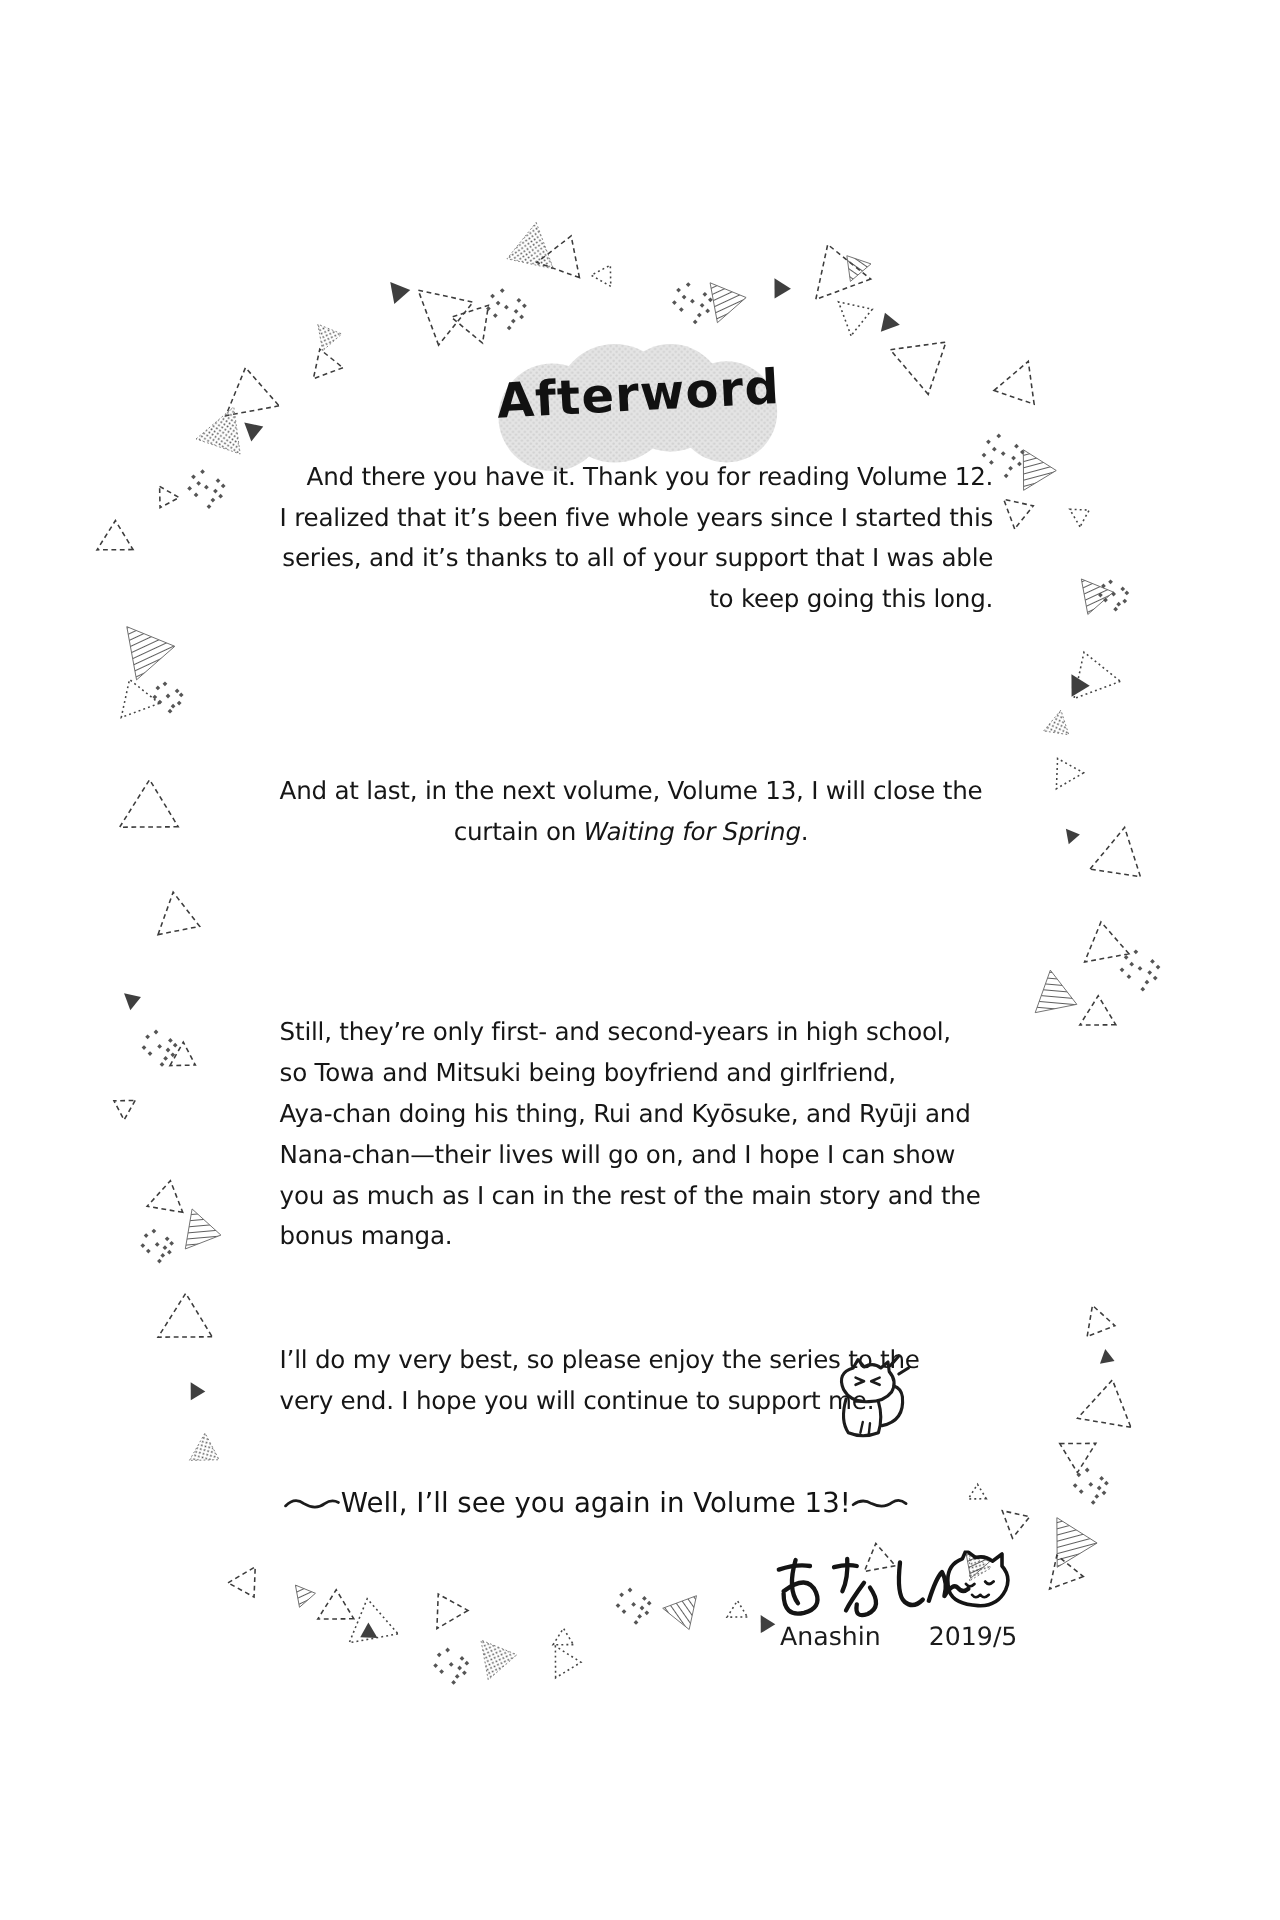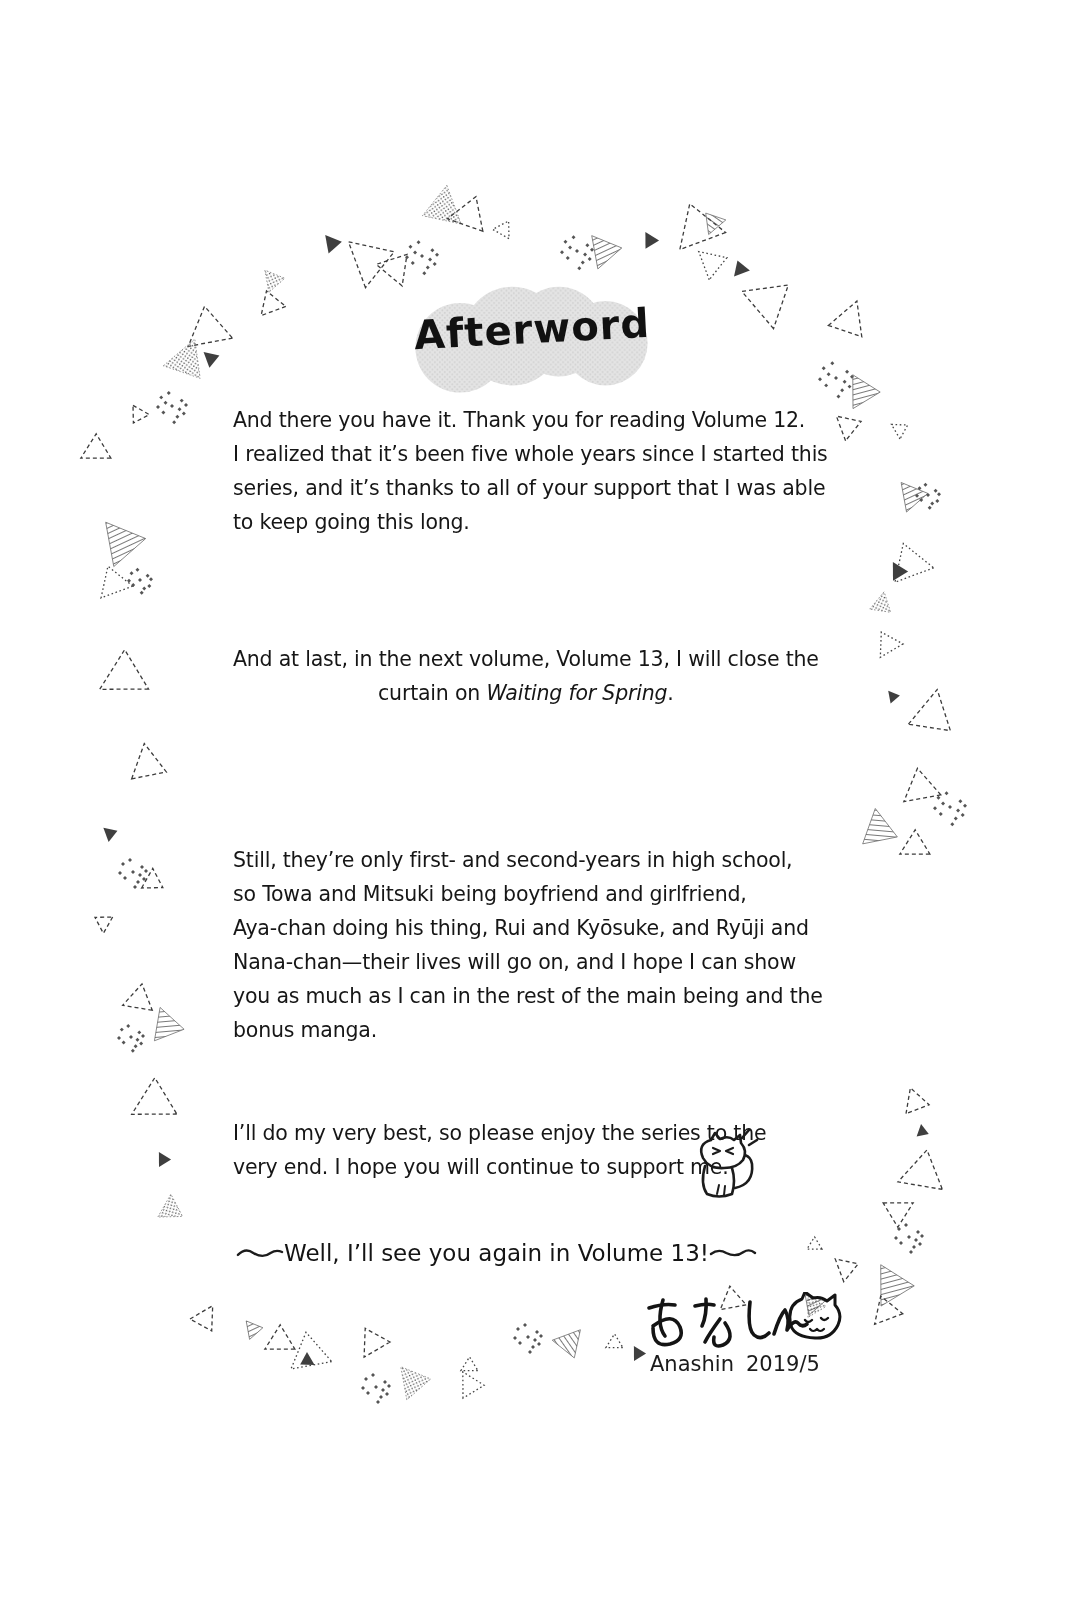--- a/index.html
+++ b/index.html
@@ -8,29 +8,29 @@
   .page{position:relative;width:1067px;height:1600px;background:#fff;}
   .decor-layer{position:absolute;left:0;top:0;width:1067px;height:1600px;pointer-events:none;}
   .title-wrap{position:absolute;left:392px;top:276px;width:280px;height:130px;}
   .title-bubbles{position:absolute;left:0;top:0;overflow:visible;}
   .page-title{position:absolute;left:0;right:0;top:30px;text-align:center;
       font-size:40px;font-weight:600;letter-spacing:1px;color:#111;
       transform:rotate(-3deg);}
   .para{position:absolute;left:233px;font-size:20.5px;line-height:34px;
       letter-spacing:-0.2px;color:#161616;}
   .line{display:block;white-space:pre;}
-  .p1{top:403px;} .p2{top:642px;text-align:center;} .p3{top:843px;} .p4{top:1116px;}
+  .p1{top:380px;text-align:right;} .p2{top:642px;text-align:center;} .p3{top:843px;} .p4{top:1116px;}
   .series-title{font-style:italic;}
   .closing-row{position:absolute;left:236px;top:1240px;display:flex;
       align-items:center;gap:0;font-size:23px;color:#141414;}
   .tilde{flex:0 0 auto;}
   .cat-doodle{position:absolute;left:688px;top:1126px;}
   .signature-scribble{position:absolute;left:633px;top:1292px;}
   .signature-caption{position:absolute;left:650px;top:1352px;display:flex;
-      gap:12px;font-size:21px;color:#1b1b1b;}
+      gap:40px;font-size:21px;color:#1b1b1b;}
 </style>
 </head>
 <body>
 
 <div class="page">
 
   <svg class="decor-layer" id="decor" width="1067" height="1600" viewBox="0 0 1067 1600">
     <defs>
       <pattern id="hatch" width="5" height="5" patternUnits="userSpaceOnUse" patternTransform="rotate(45)">
         <line x1="0" y1="0" x2="0" y2="5" stroke="#4a4a4a" stroke-width="1.5"></line>
@@ -442,21 +442,21 @@
   <div class="para p2">
     <span class="line">And at last, in the next volume, Volume 13, I will close the</span>
     <span class="line"><span>curtain on </span><span class="series-title">Waiting for Spring</span><span>.</span></span>
   </div>
 
   <div class="para p3">
     <span class="line">Still, they’re only first- and second-years in high school,</span>
     <span class="line">so Towa and Mitsuki being boyfriend and girlfriend,</span>
     <span class="line">Aya-chan doing his thing, Rui and Kyōsuke, and Ryūji and</span>
     <span class="line">Nana-chan—their lives will go on, and I hope I can show</span>
-    <span class="line">you as much as I can in the rest of the main being and the</span>
+    <span class="line">you as much as I can in the rest of the main story and the</span>
     <span class="line">bonus manga.</span>
   </div>
 
   <div class="para p4">
     <span class="line">I’ll do my very best, so please enjoy the series to the</span>
     <span class="line">very end. I hope you will continue to support me.</span>
   </div>
 
   <svg class="cat-doodle" width="72" height="82" viewBox="0 0 72 82" fill="none" stroke="#1c1c1c" stroke-width="2.6" stroke-linecap="round" stroke-linejoin="round">
     <path d="M54 12 l7 -8"></path>

